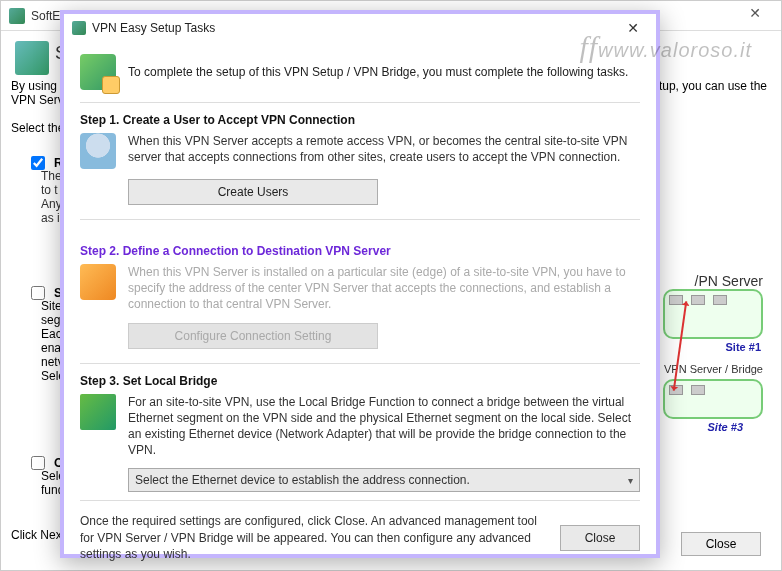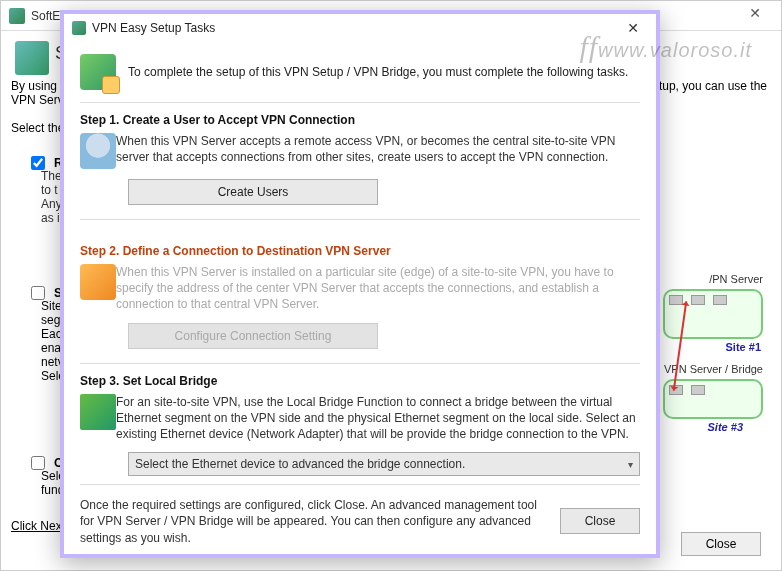--- a/index.html
+++ b/index.html
@@ -20,52 +20,52 @@
 
 .bg-check1 { position: absolute; left: 26px; top: 148px; font-weight: 600; }
 .bg-check1-text { position: absolute; left: 40px; top: 168px; width: 300px; font-size: 12px; color: #333; }
 
 .bg-check2 { position: absolute; left: 26px; top: 278px; font-weight: 600; }
 .bg-check2-text { position: absolute; left: 40px; top: 298px; width: 300px; font-size: 12px; }
 
 .bg-check3 { position: absolute; left: 26px; top: 448px; font-weight: 600;}
 .bg-check3-text { position: absolute; left: 40px; top: 468px; width: 560px; font-size: 12px; }
 
-.bg-diagram-label1 { position: absolute; right: 18px; top: 272px; font-size: 11px; color: #333; }
+.bg-diagram-label1 { position: absolute; right: 18px; top: 272px; font-size: 14px; color: #333; }
 .bg-diagram-box1 { position: absolute; right: 18px; top: 288px; width: 100px; height: 50px; border: 2px solid #7c7; border-radius: 10px; background: #efe; }
 .bg-site1 { position: absolute; right: 20px; top: 340px; font-weight: 600; color: #22a; font-size: 11px; }
 .bg-diagram-label2 { position: absolute; right: 18px; top: 362px; font-size: 11px; color: #333; }
 .bg-diagram-box2 { position: absolute; right: 18px; top: 378px; width: 100px; height: 40px; border: 2px solid #7c7; border-radius: 10px; background: #efe; }
 .bg-site3 { position: absolute; right: 38px; top: 420px; font-style: italic; font-weight: 600; color: #22a; font-size: 11px; }
 .bg-redline { position: absolute; right: 100px; top: 300px; width: 2px; height: 90px; background: #d33; transform: rotate(8deg); }
 .bg-redline::before, .bg-redline::after { content:""; position:absolute; left:-3px; width:0;height:0;border:4px solid transparent; }
 .bg-redline::before { top:-4px; border-bottom-color:#d33; }
 .bg-redline::after { bottom:-4px; border-top-color:#d33; }
 
-.bg-clicknext { position: absolute; left: 10px; bottom: 37px; font-size: 12px; text-decoration: underline; }
+.bg-clicknext { position: absolute; left: 10px; bottom: 28px; font-size: 12px; }
 .bg-close-btn { position: absolute; right: 20px; bottom: 14px; width: 80px; height: 24px; background: #efefef; border: 1px solid #adadad; font-size: 12px; text-align: center; line-height: 22px; }
 
 .watermark { position: absolute; right: 30px; top: 30px; font-size: 20px; font-style: italic; font-family: Georgia, serif; color: rgba(0,0,0,0.25); letter-spacing: 1px; pointer-events: none; z-index: 200; }
 .watermark span.big { font-size: 30px; font-family: "Segoe Script", cursive; }
 
 
 .dialog { position: absolute; left: 60px; top: 10px; width: 600px; height: 548px; background: #fff; border: 4px solid #c4b5fd; box-shadow: 0 6px 24px rgba(0,0,0,0.3); z-index: 100; }
 .dialog-titlebar { height: 28px; display: flex; align-items: center; padding: 0 8px; font-size: 12px; color: #222; }
 .dialog-titlebar-icon { width: 14px; height: 14px; background: linear-gradient(135deg,#5a9,#385); margin-right: 6px; border-radius: 2px; }
 .dialog-close-x { margin-left: auto; width: 30px; text-align: center; font-size: 14px; color: #333; }
 .dialog-body { padding: 6px 16px 10px 16px; font-size: 12px; color: #222; }
 .dialog-intro-row { display: flex; gap: 12px; align-items: center; margin: 6px 0 12px 0; }
 .dialog-intro-icon { width: 36px; height: 36px; background: linear-gradient(135deg,#7c6,#396); border-radius: 4px; flex-shrink: 0; position: relative; }
 .dialog-intro-icon::after { content:""; position:absolute; right:-4px; bottom:-4px; width:16px;height:16px;background:#fc6;border-radius:3px;border:1px solid #c93; }
 
 .hr { height: 1px; background: #ddd; margin: 6px 0 10px 0; }
 
 .step-title { font-size: 12px; font-weight: 700; color: #111; margin-bottom: 6px; }
-.step-title.disabled { color: #c2410c; margin-top: 24px; }
-.step-row { display: flex; margin-bottom: 10px; }
+.step-title.disabled { color: #6d28d9; margin-top: 24px; }
+.step-row { display: flex; gap: 12px; margin-bottom: 10px; }
 .step-icon { width: 36px; height: 36px; flex-shrink: 0; border-radius: 4px; }
 .step-icon.user { background: radial-gradient(circle at 50% 35%, #cde 40%, #8bd 42%); }
 .step-icon.net { background: linear-gradient(135deg,#fb5,#e82); }
 .step-icon.card { background: linear-gradient(135deg,#6b4,#296); border-radius: 2px; }
 .step-desc { font-size: 12px; color: #333; line-height: 1.35; }
 .step-desc.disabled { color: #aaa; }
 
 .btn { display: inline-block; background: #e9e9e9; border: 1px solid #adadad; font-size: 12px; height: 26px; line-height: 24px; text-align: center; padding: 0 12px; cursor: default; }
 .btn.wide { width: 250px; }
 .btn.disabled { background: #e3e3e3; color: #a9a9a9; border-color: #ccc; }
@@ -184,21 +184,21 @@
 
     <div class="hr"></div>
 
     <div class="step-title">Step 3. Set Local Bridge</div>
     <div class="step-row">
       <div class="step-icon card"></div>
       <div class="step-desc">For an site-to-site VPN, use the Local Bridge Function to connect a bridge between the virtual Ethernet segment on the VPN side and the physical Ethernet segment on the local side. Select an existing Ethernet device (Network Adapter) that will be provide the bridge connection to the VPN.</div>
     </div>
     <div style="margin:4px 0 8px 48px">
       <div class="select-box">
-        <span>Select the Ethernet device to advanced the bridge connection.</span>
+        <span>Select the Ethernet device to establish the address connection.</span>
         <span class="chev">▾</span>
       </div>
     </div>
 
     <div class="hr"></div>
 
     <div class="dialog-footer">
       <div class="note">Once the required settings are configured, click Close. An advanced management tool for VPN Server / VPN Bridge will be appeared. You can then configure any advanced settings as you wish.</div>
       <div class="btn">Close</div>
     </div>

